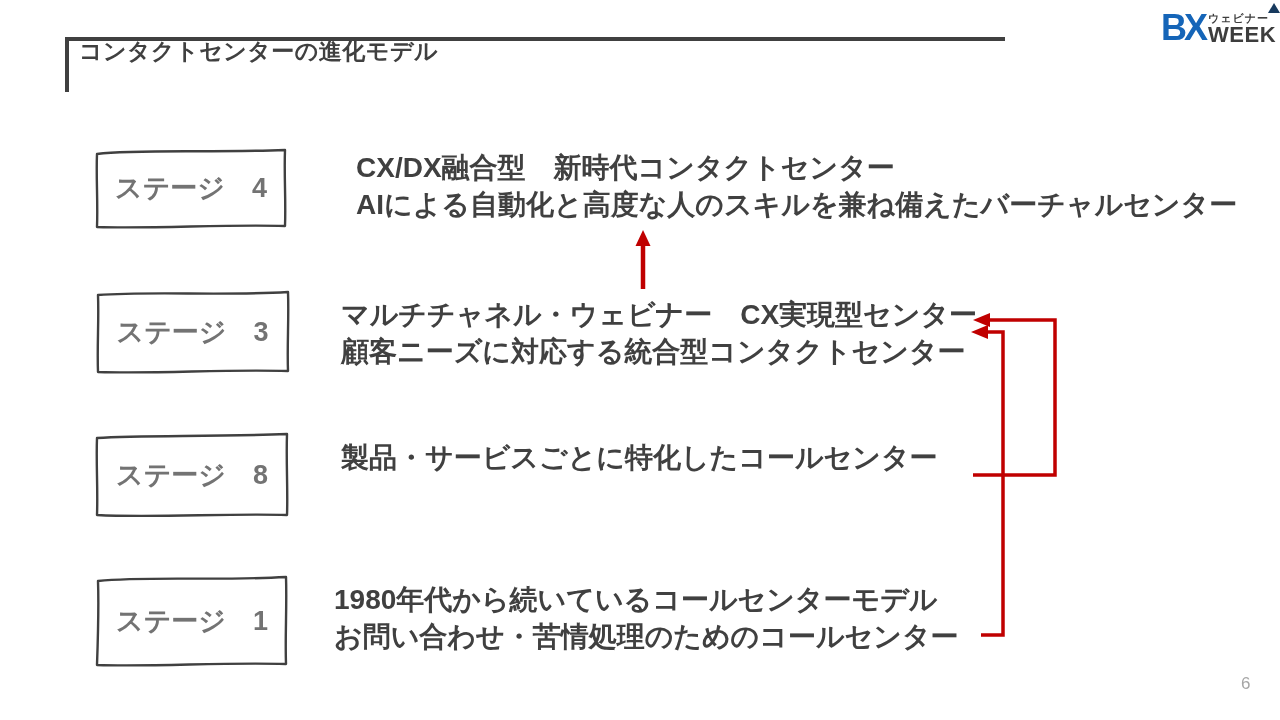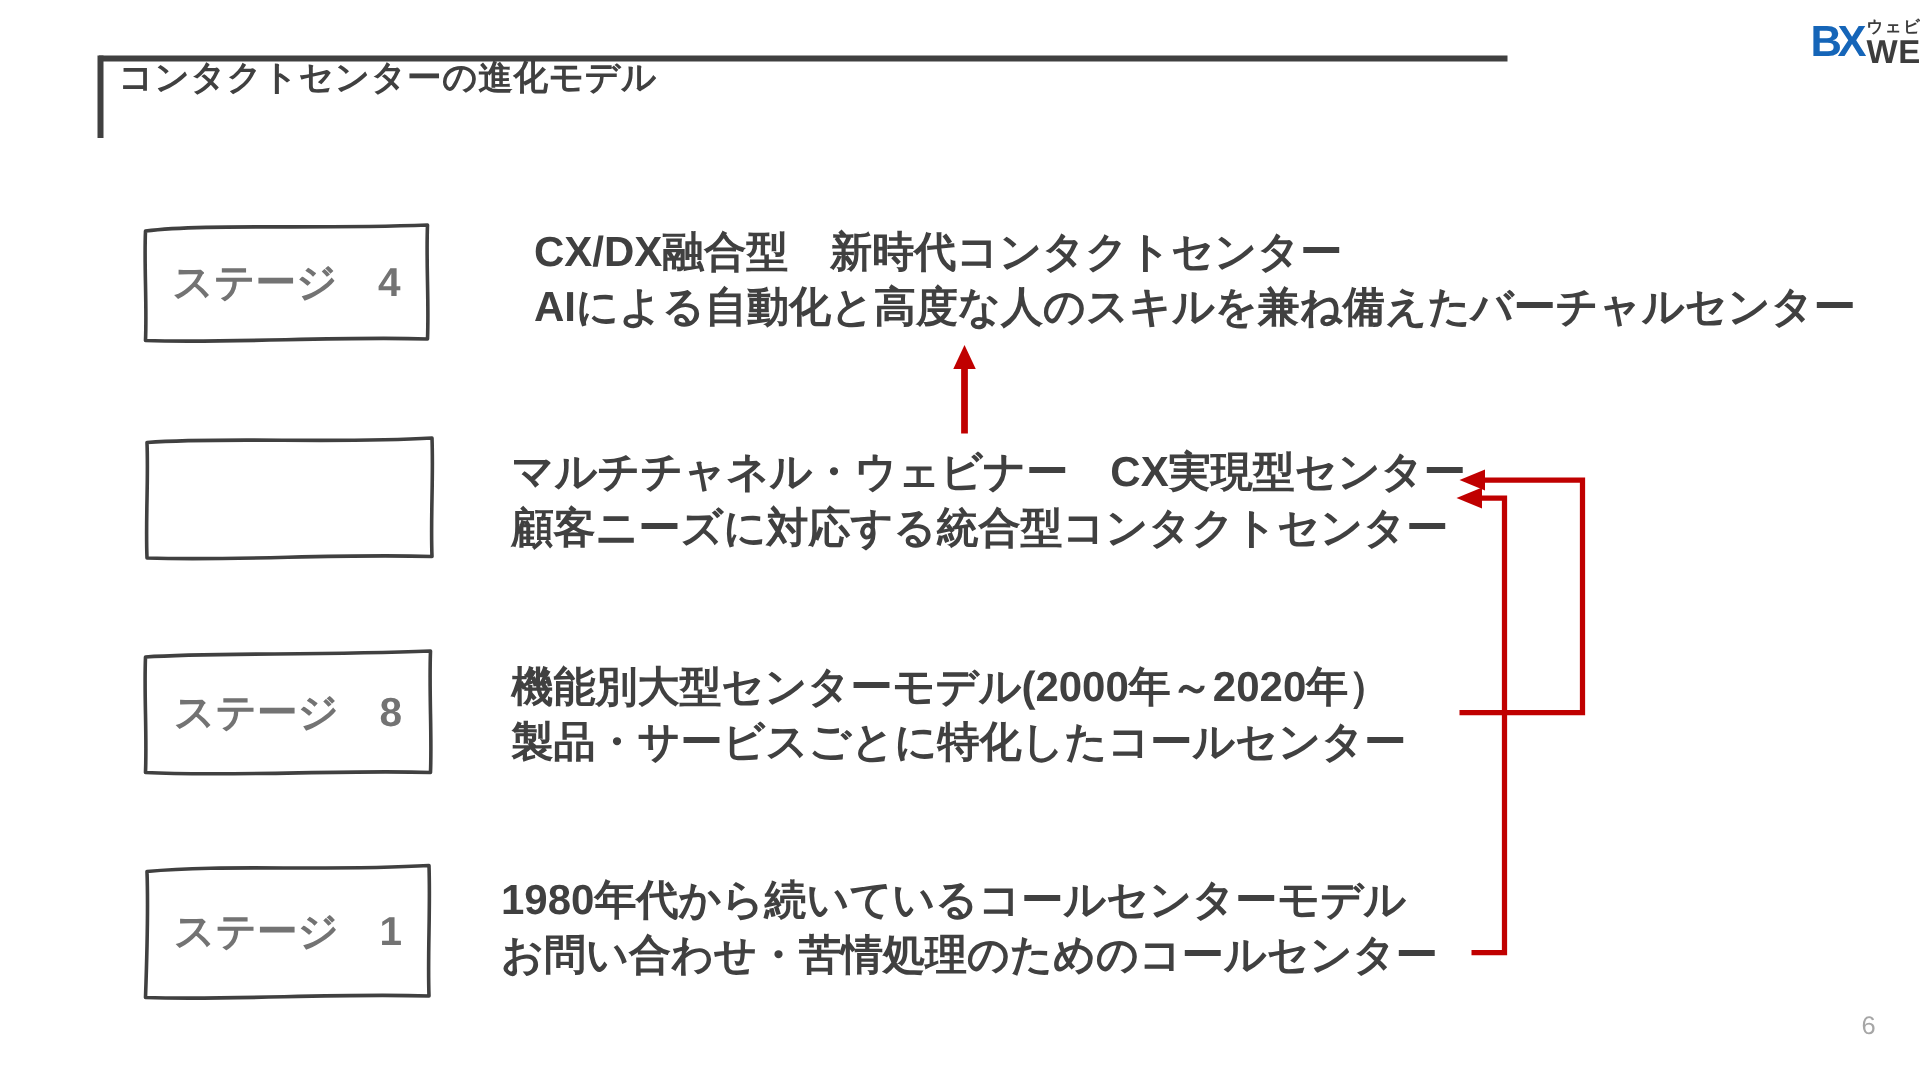--- a/index.html
+++ b/index.html
@@ -6,21 +6,21 @@
   .slide{
     position:relative;width:1280px;height:720px;background:#ffffff;overflow:hidden;
     font-family:"Liberation Sans","DejaVu Sans",sans-serif;color:#404040;
   }
   
   .title-top-rule{position:absolute;left:66px;top:37px;width:939px;height:4px;background:#404040;}
   .title-left-rule{position:absolute;left:65px;top:37px;width:4px;height:55px;background:#404040;}
   .page-title{position:absolute;left:79px;top:36px;font-size:23px;font-weight:700;color:#404040;letter-spacing:.5px;white-space:nowrap;}
   
   .logo{position:absolute;left:1161px;top:8px;display:flex;align-items:flex-start;}
-  .logo-bx{font-size:29px;line-height:40px;font-weight:900;color:#1565b8;letter-spacing:-3px;position:relative;font-style:normal;margin-left:46px;}
+  .logo-bx{font-size:36px;line-height:40px;font-weight:900;color:#1565b8;letter-spacing:-3px;position:relative;font-style:normal;}
   .logo-up-arrow{position:absolute;top:-5px;right:-4px;width:0;height:0;
     border-left:6px solid transparent;border-right:6px solid transparent;border-bottom:10px solid #173a5e;}
   .logo-right{display:flex;flex-direction:column;margin-left:3px;padding-top:4px;}
   .logo-webinar{font-size:11px;font-weight:700;color:#3d3d3d;letter-spacing:1px;line-height:12px;}
   .logo-week{font-size:22px;font-weight:800;color:#3d3d3d;line-height:22px;letter-spacing:.5px;}
   
   .stage-box{position:absolute;display:flex;align-items:center;justify-content:center;}
   .stage-box svg{position:absolute;left:0;top:0;width:100%;height:100%;}
   .stage-label{position:relative;font-size:27px;font-weight:700;color:#737373;white-space:nowrap;}
   
@@ -56,34 +56,34 @@
   </div>
   <div class="stage-desc" style="left:356px;top:149px;">
     <div>CX/DX融合型　新時代コンタクトセンター</div>
     <div>AIによる自動化と高度な人のスキルを兼ね備えたバーチャルセンター</div>
   </div>
 
   <div class="stage-box" style="left:92px;top:287px;width:201px;height:89px;">
     <svg viewBox="0 0 201 89" preserveAspectRatio="none">
       <path d="M6,8 C60,4 130,9 196,5 C197,32 195,58 196,84 C130,82 70,87 6,85 C5,59 7,33 6,8 Z" fill="none" stroke="#404040" stroke-width="2.4" stroke-linejoin="round"></path>
     </svg>
+    <span class="stage-label">ステージ　3</span>
   </div>
   <div class="stage-desc" style="left:341px;top:296px;">
     <div>マルチチャネル・ウェビナー　CX実現型センター</div>
     <div>顧客ニーズに対応する統合型コンタクトセンター</div>
   </div>
 
   <div class="stage-box" style="left:92px;top:430px;width:200px;height:90px;">
     <svg viewBox="0 0 200 90" preserveAspectRatio="none">
       <path d="M5,8 C50,5 120,7 195,4 C194,32 196,60 195,85 C140,83 60,88 5,85 C6,59 4,33 5,8 Z" fill="none" stroke="#404040" stroke-width="2.4" stroke-linejoin="round"></path>
     </svg>
     <span class="stage-label">ステージ　8</span>
   </div>
   <div class="stage-desc" style="left:341px;top:439px;">
-    <div>機能別大型センターモデル(2000年～2020年）</div>
     <div>製品・サービスごとに特化したコールセンター</div>
   </div>
 
   <div class="stage-box" style="left:92px;top:572px;width:200px;height:98px;">
     <svg viewBox="0 0 200 98" preserveAspectRatio="none">
       <path d="M6,9 C55,4 125,9 194,5 C195,35 193,64 194,92 C130,90 65,95 5,93 C6,65 7,37 6,9 Z" fill="none" stroke="#404040" stroke-width="2.4" stroke-linejoin="round"></path>
     </svg>
     <span class="stage-label">ステージ　1</span>
   </div>
   <div class="stage-desc" style="left:334px;top:581px;">

